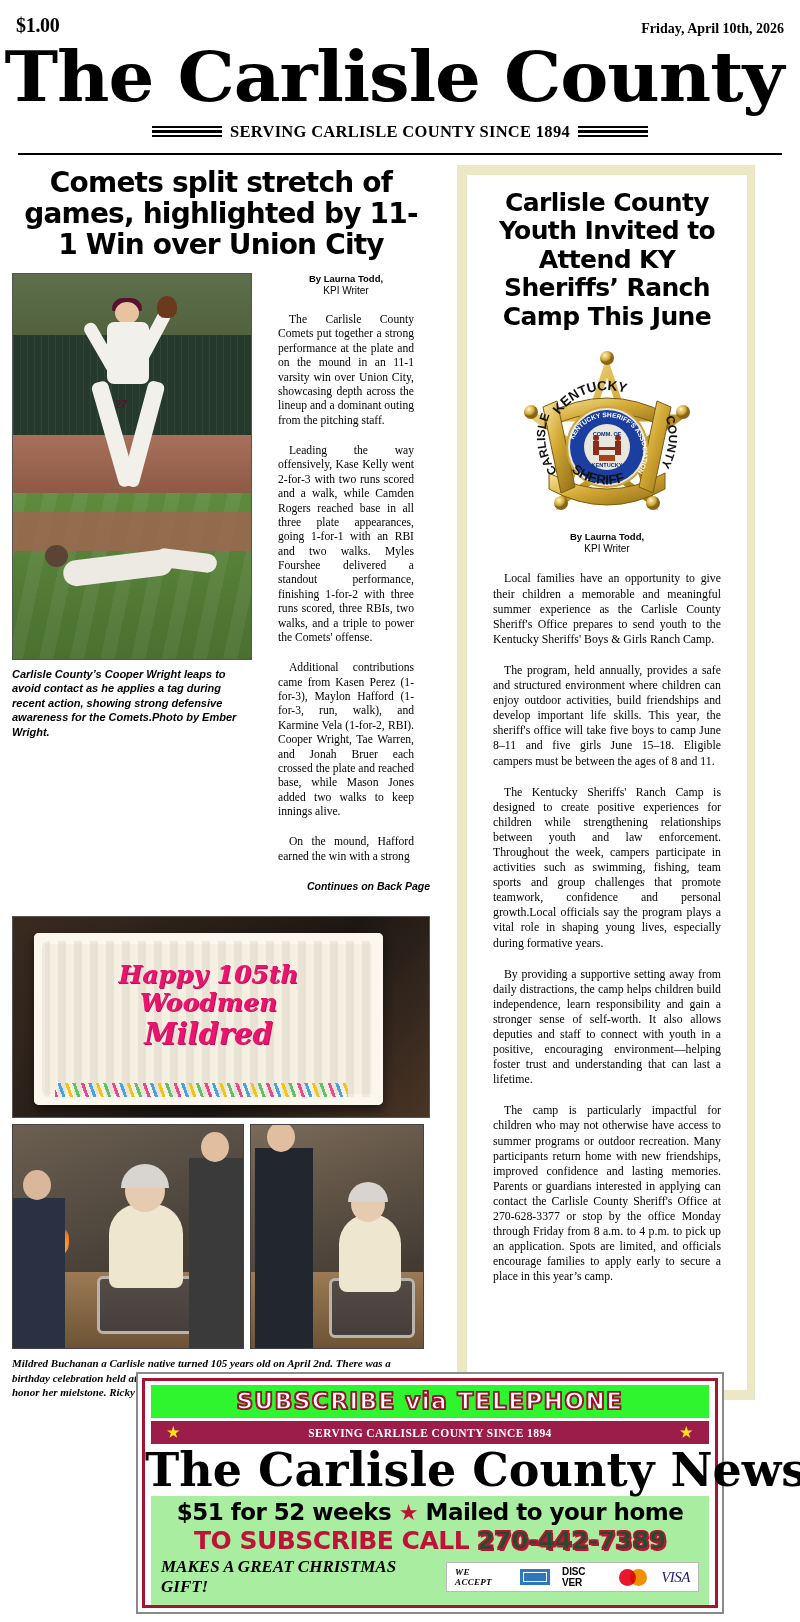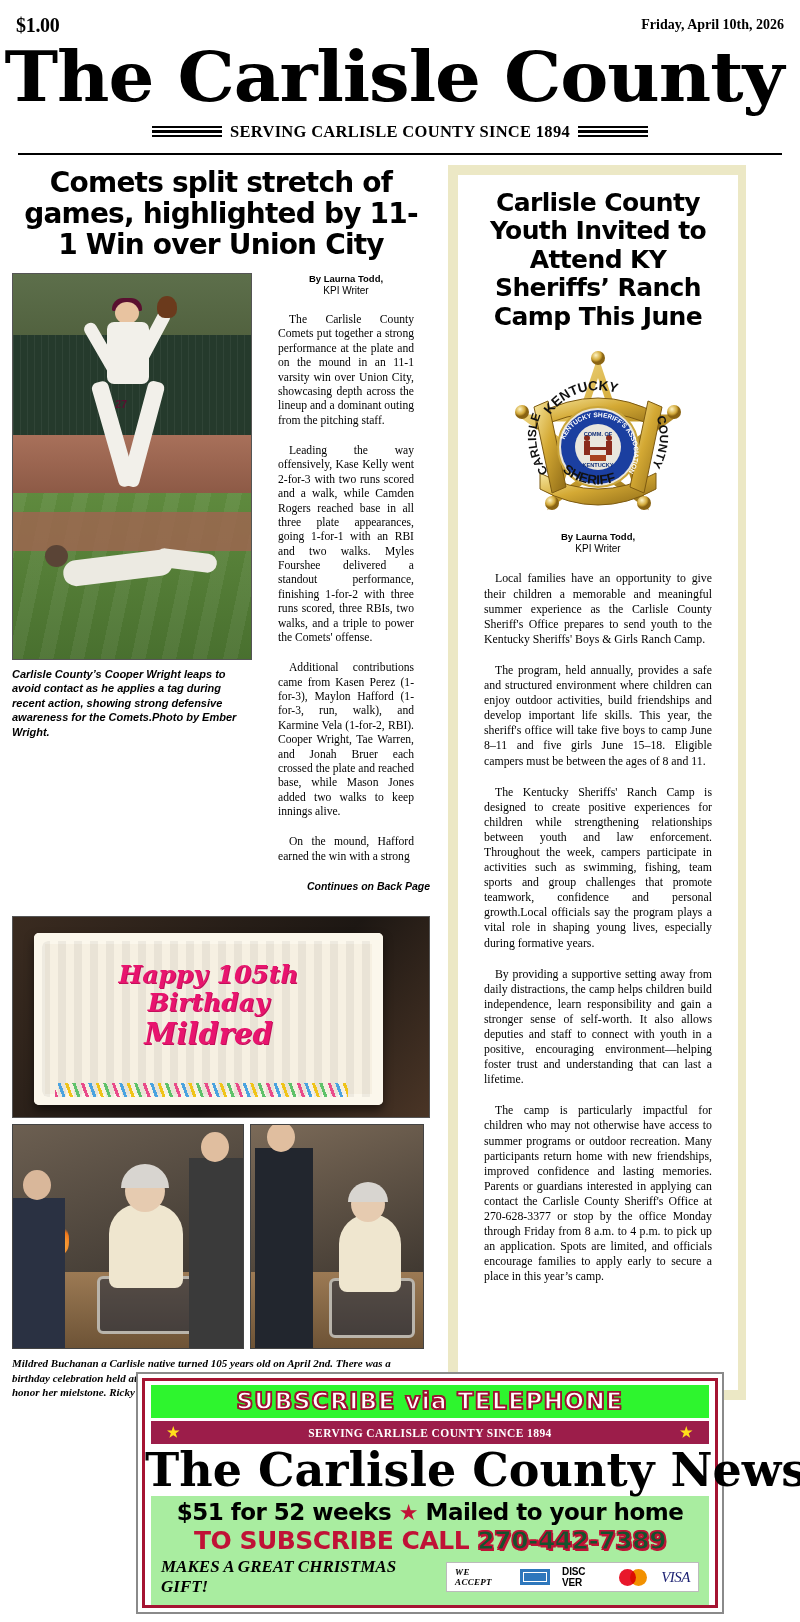--- a/index.html
+++ b/index.html
@@ -9,21 +9,21 @@
     width: 800px; height: 1622px;
     background: #ffffff;
     font-family: "Liberation Serif", serif;
     color: #000;
     overflow: hidden;
     position: relative;
   }
 
   
   .masthead { position: relative; padding: 14px 16px 0 16px; }
-  .mast-top { display:flex; justify-content:space-between; align-items:flex-start; }
+  .mast-top { display:flex; justify-content:space-between; align-items:flex-end; }
   .price { font-family:"Liberation Serif",serif; font-weight:bold; font-size:20px; letter-spacing:-0.3px; }
   .issue-date { font-family:"Liberation Serif",serif; font-weight:bold; font-size:14px; margin-top:3px; }
 
   .paper-title {
     text-align:center;
     font-family:"DejaVu Serif", serif;
     font-weight:bold;
     font-size:70px;
     line-height:0.98;
     letter-spacing:-1px;
@@ -34,21 +34,21 @@
   .mast-rule-wrap { display:flex; align-items:center; justify-content:center; gap:8px; margin-top:10px; }
   .mast-dash { width:70px; }
   .mast-dash div { height:2px; background:#000; margin:2px 0; }
   .mast-dash div:nth-child(1){ height:2px; }
   .mast-dash div:nth-child(2){ height:3px; }
   .mast-dash div:nth-child(3){ height:2px; }
   .mast-slogan { font-family:"Liberation Serif",serif; font-weight:bold; font-size:16.5px; letter-spacing:0.3px; }
   .mast-bottom-rule { height:2px; background:#000; margin:11px 2px 0 2px; }
 
   
-  .content { position:relative; padding: 10px 12px 0 12px; display:flex; gap:8px; }
+  .content { position:relative; padding: 10px 12px 0 12px; display:flex; gap:17px; }
   .col-left { width: 418px; padding-right: 0; }
   .col-right-outer {
     width: 298px; margin-left: 10px;
     background:#ece8c5;
     padding: 10px 8px 10px 10px;
   }
   .col-right { background:#fff; padding: 6px 10px 12px 10px; height:100%; }
 
   
   .hl-left {
@@ -273,21 +273,21 @@
     </div>
 
     <div style="margin-top:24px;">
       <div class="photo-frame">
         <div class="cake-photo">
           <div class="cake-counter"></div>
           <div class="cake-body">
             <div class="cake-rim"></div>
             <div class="cake-text">
               <div class="cake-l1">Happy 105th</div>
-              <div class="cake-l2">Birthday</div>
+              <div class="cake-l2">Woodmen</div>
               <div class="cake-l3">Mildred</div>
             </div>
             <div class="sprinkles"></div>
           </div>
         </div>
       </div>
 
       <div class="party-row">
         <div class="party-photo pp-left">
           <div class="pp-floor"></div>

